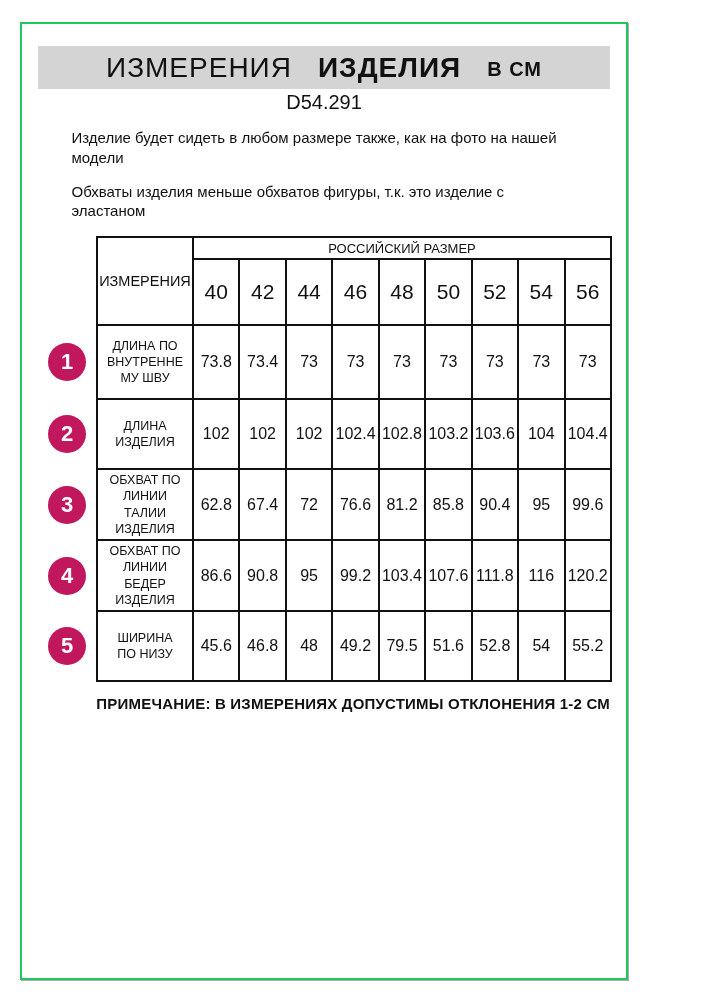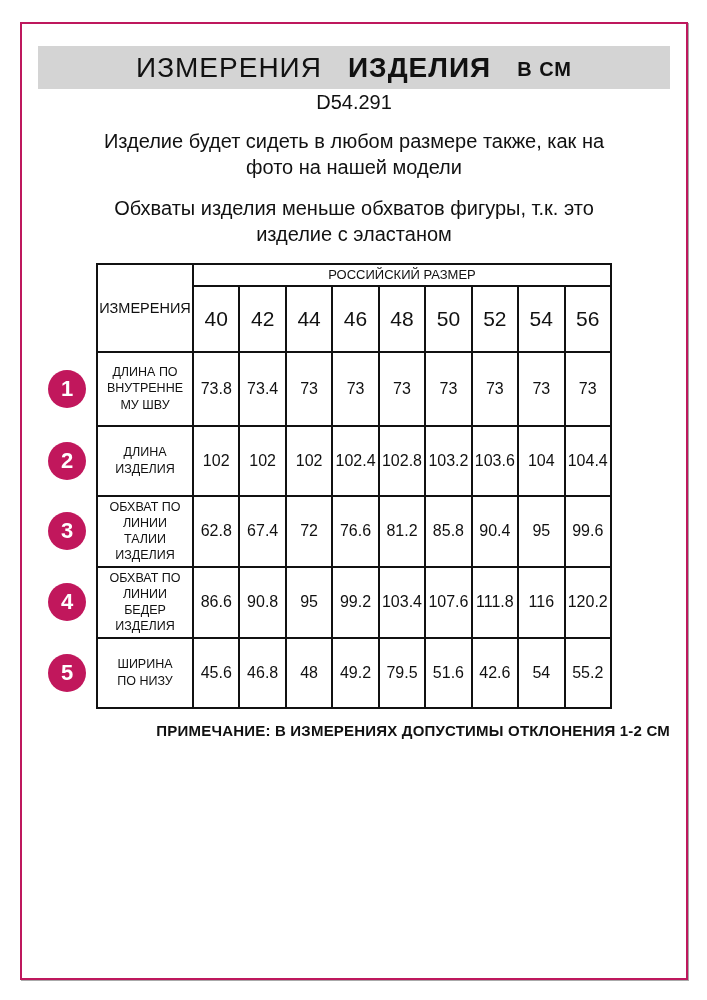--- a/index.html
+++ b/index.html
@@ -6,44 +6,44 @@
   html, body {
     width: 707px; height: 1000px;
     background: #ffffff;
     font-family: "Liberation Sans", sans-serif;
     color: #111;
     position: relative;
   }
   .sheet {
     position: absolute;
     left: 20px; top: 22px;
-    width: 668px; height: 958px;
-    border: 2px solid #be185d;
+    width: 608px; height: 958px;
+    border: 2px solid #22c55e;
     background: #fff;
     padding: 22px 16px 0 16px;
     box-shadow: 1px 1px 0 #aaa;
   }
   .title-bar {
     width: 100%; height: 43px;
     background: #d4d4d4;
     display: flex; align-items: center; justify-content: center;
     gap: 26px;
     white-space: nowrap;
   }
   .title-word-1 { font-size: 28px; font-weight: 400; letter-spacing: 1px; }
   .title-word-2 { font-size: 28px; font-weight: 700; letter-spacing: 1px; }
   .title-unit   { font-size: 20px; font-weight: 700; letter-spacing: 1px; padding-top: 4px; }
   .product-code {
     text-align: center;
     font-size: 20px;
     margin-top: 2px;
   }
   .note {
-    text-align: center;
-    font-size: 20px;
+    text-align: left;
+    font-size: 15px;
     line-height: 1.32;
     max-width: 505px;
     margin: 14px auto 0 auto;
   }
   .size-table {
     margin-top: 15px;
     border-collapse: collapse;
     table-layout: fixed;
     width: 574px;
   }
@@ -185,21 +185,21 @@
         </tr>
         <tr>
           <td class="badge-cell"><span class="badge">5</span></td>
           <td class="label-cell">ШИРИНА ПО НИЗУ</td>
           <td class="value-cell">45.6</td>
           <td class="value-cell">46.8</td>
           <td class="value-cell">48</td>
           <td class="value-cell">49.2</td>
           <td class="value-cell">79.5</td>
           <td class="value-cell">51.6</td>
-          <td class="value-cell">42.6</td>
+          <td class="value-cell">52.8</td>
           <td class="value-cell">54</td>
           <td class="value-cell">55.2</td>
         </tr>
       </tbody>
   </table>
 
   <div class="footnote">ПРИМЕЧАНИЕ: В ИЗМЕРЕНИЯХ ДОПУСТИМЫ ОТКЛОНЕНИЯ 1-2 СМ</div>
 
 </div>
 

